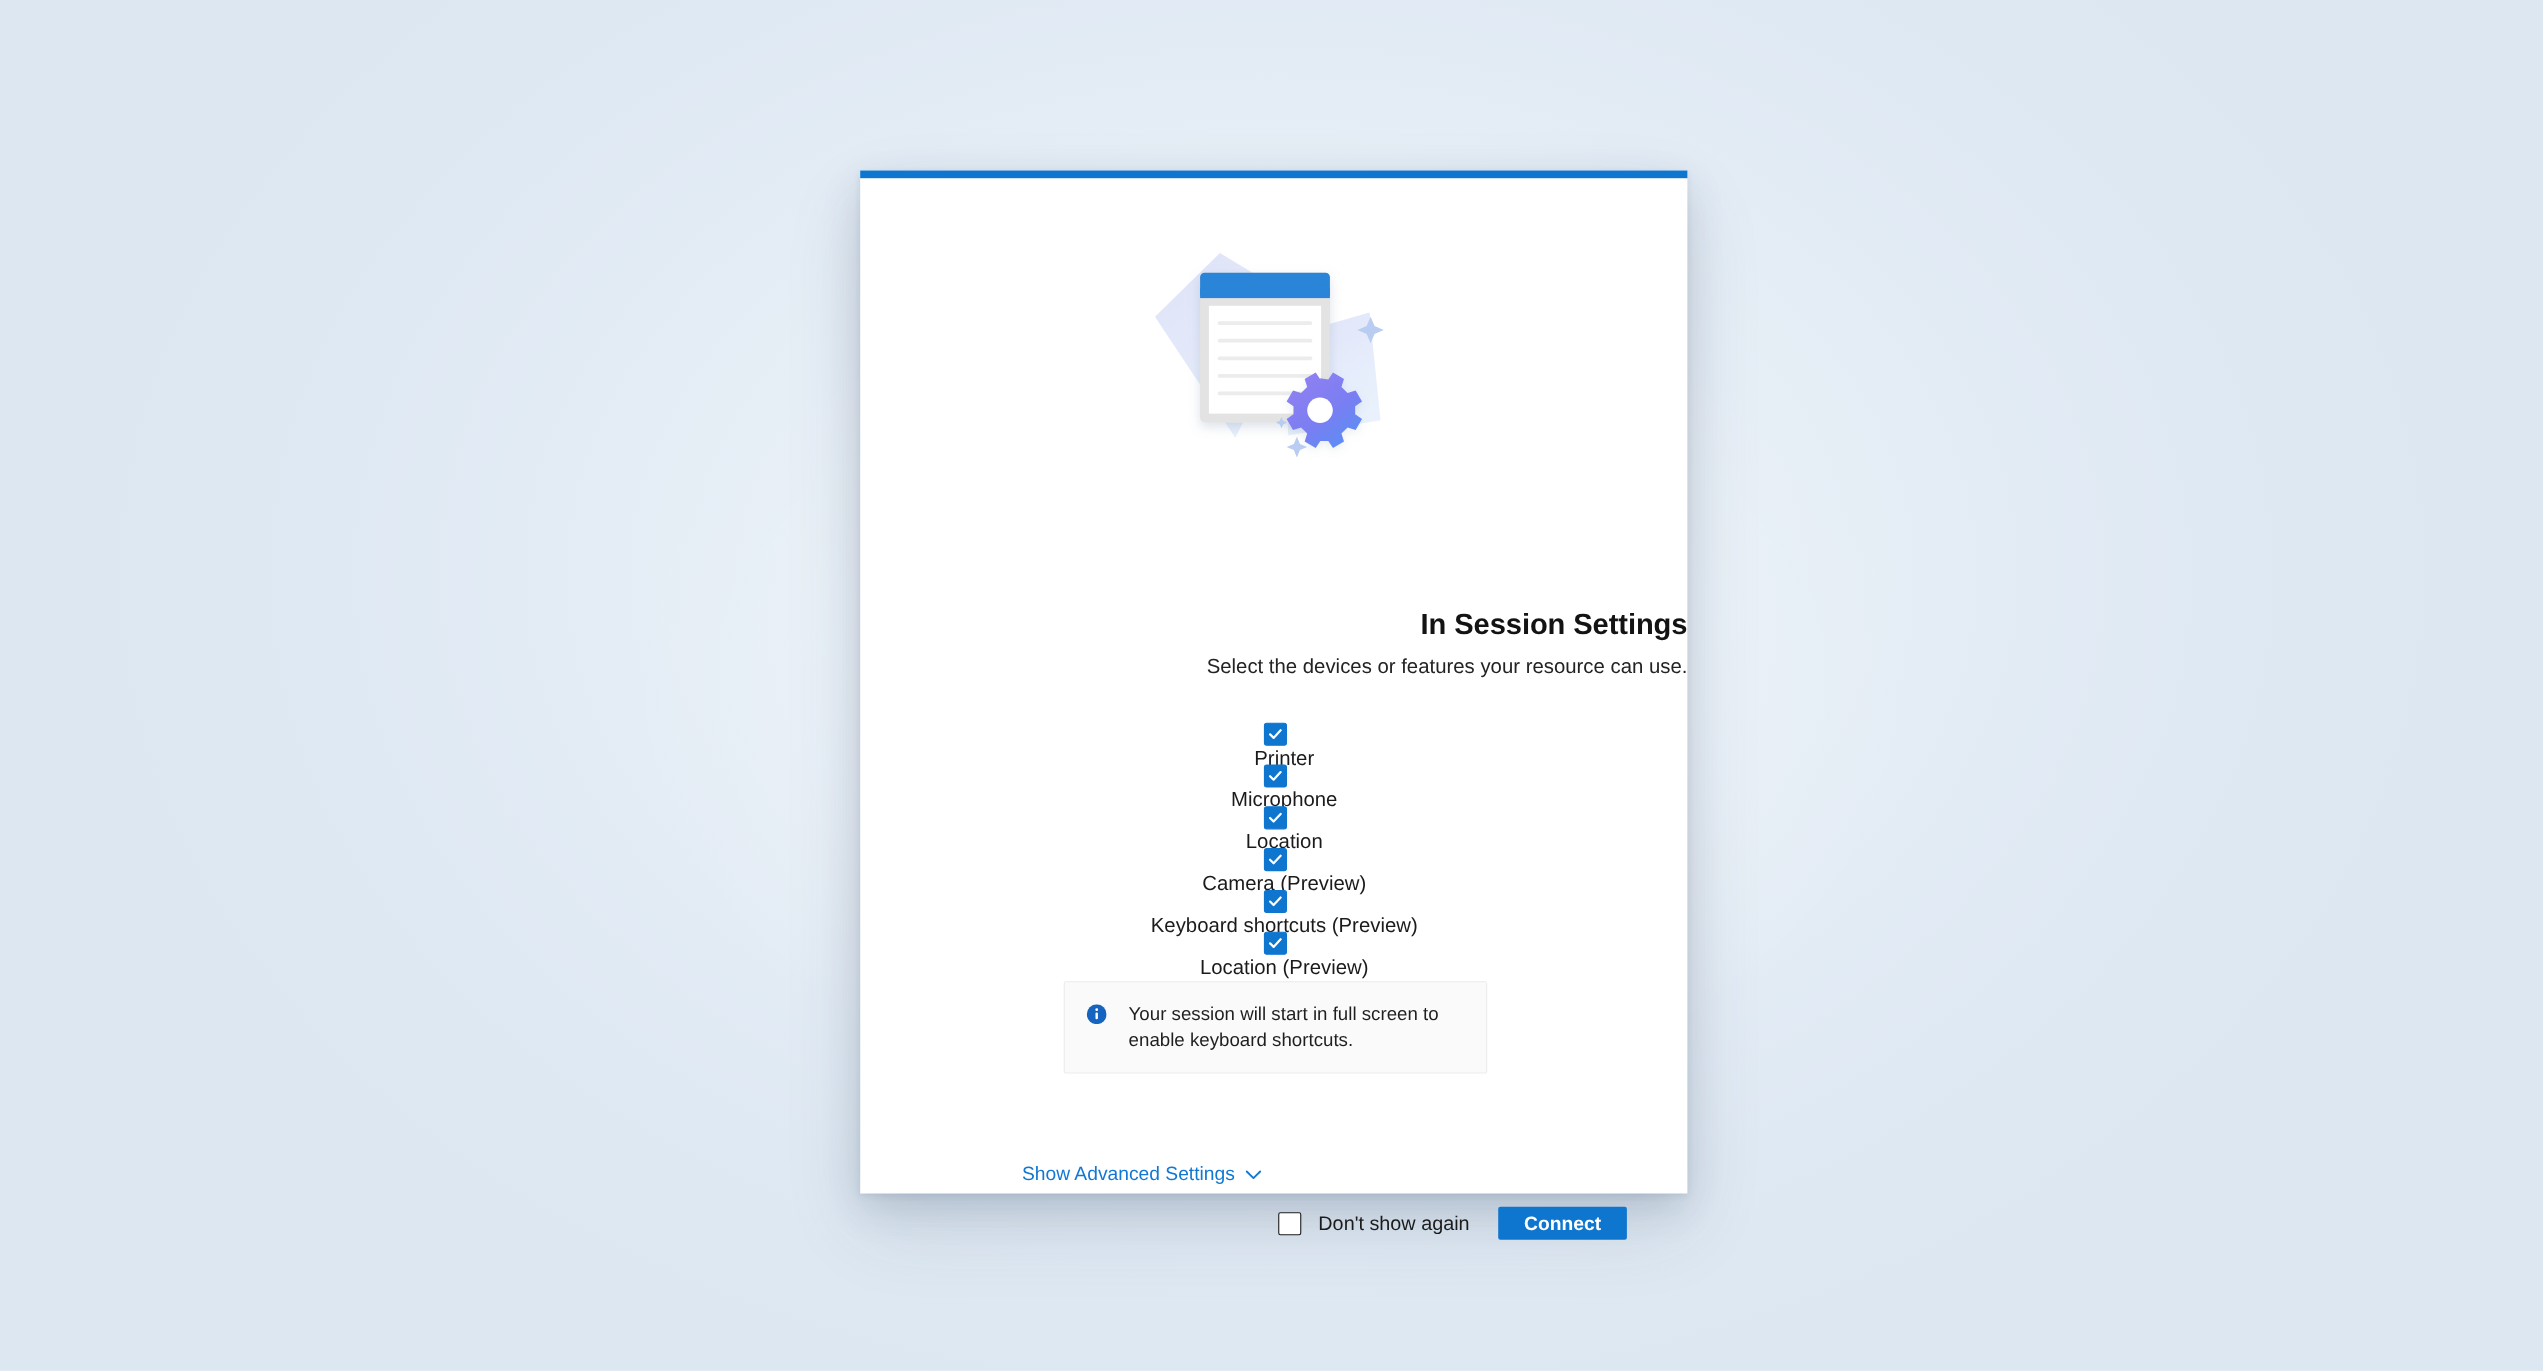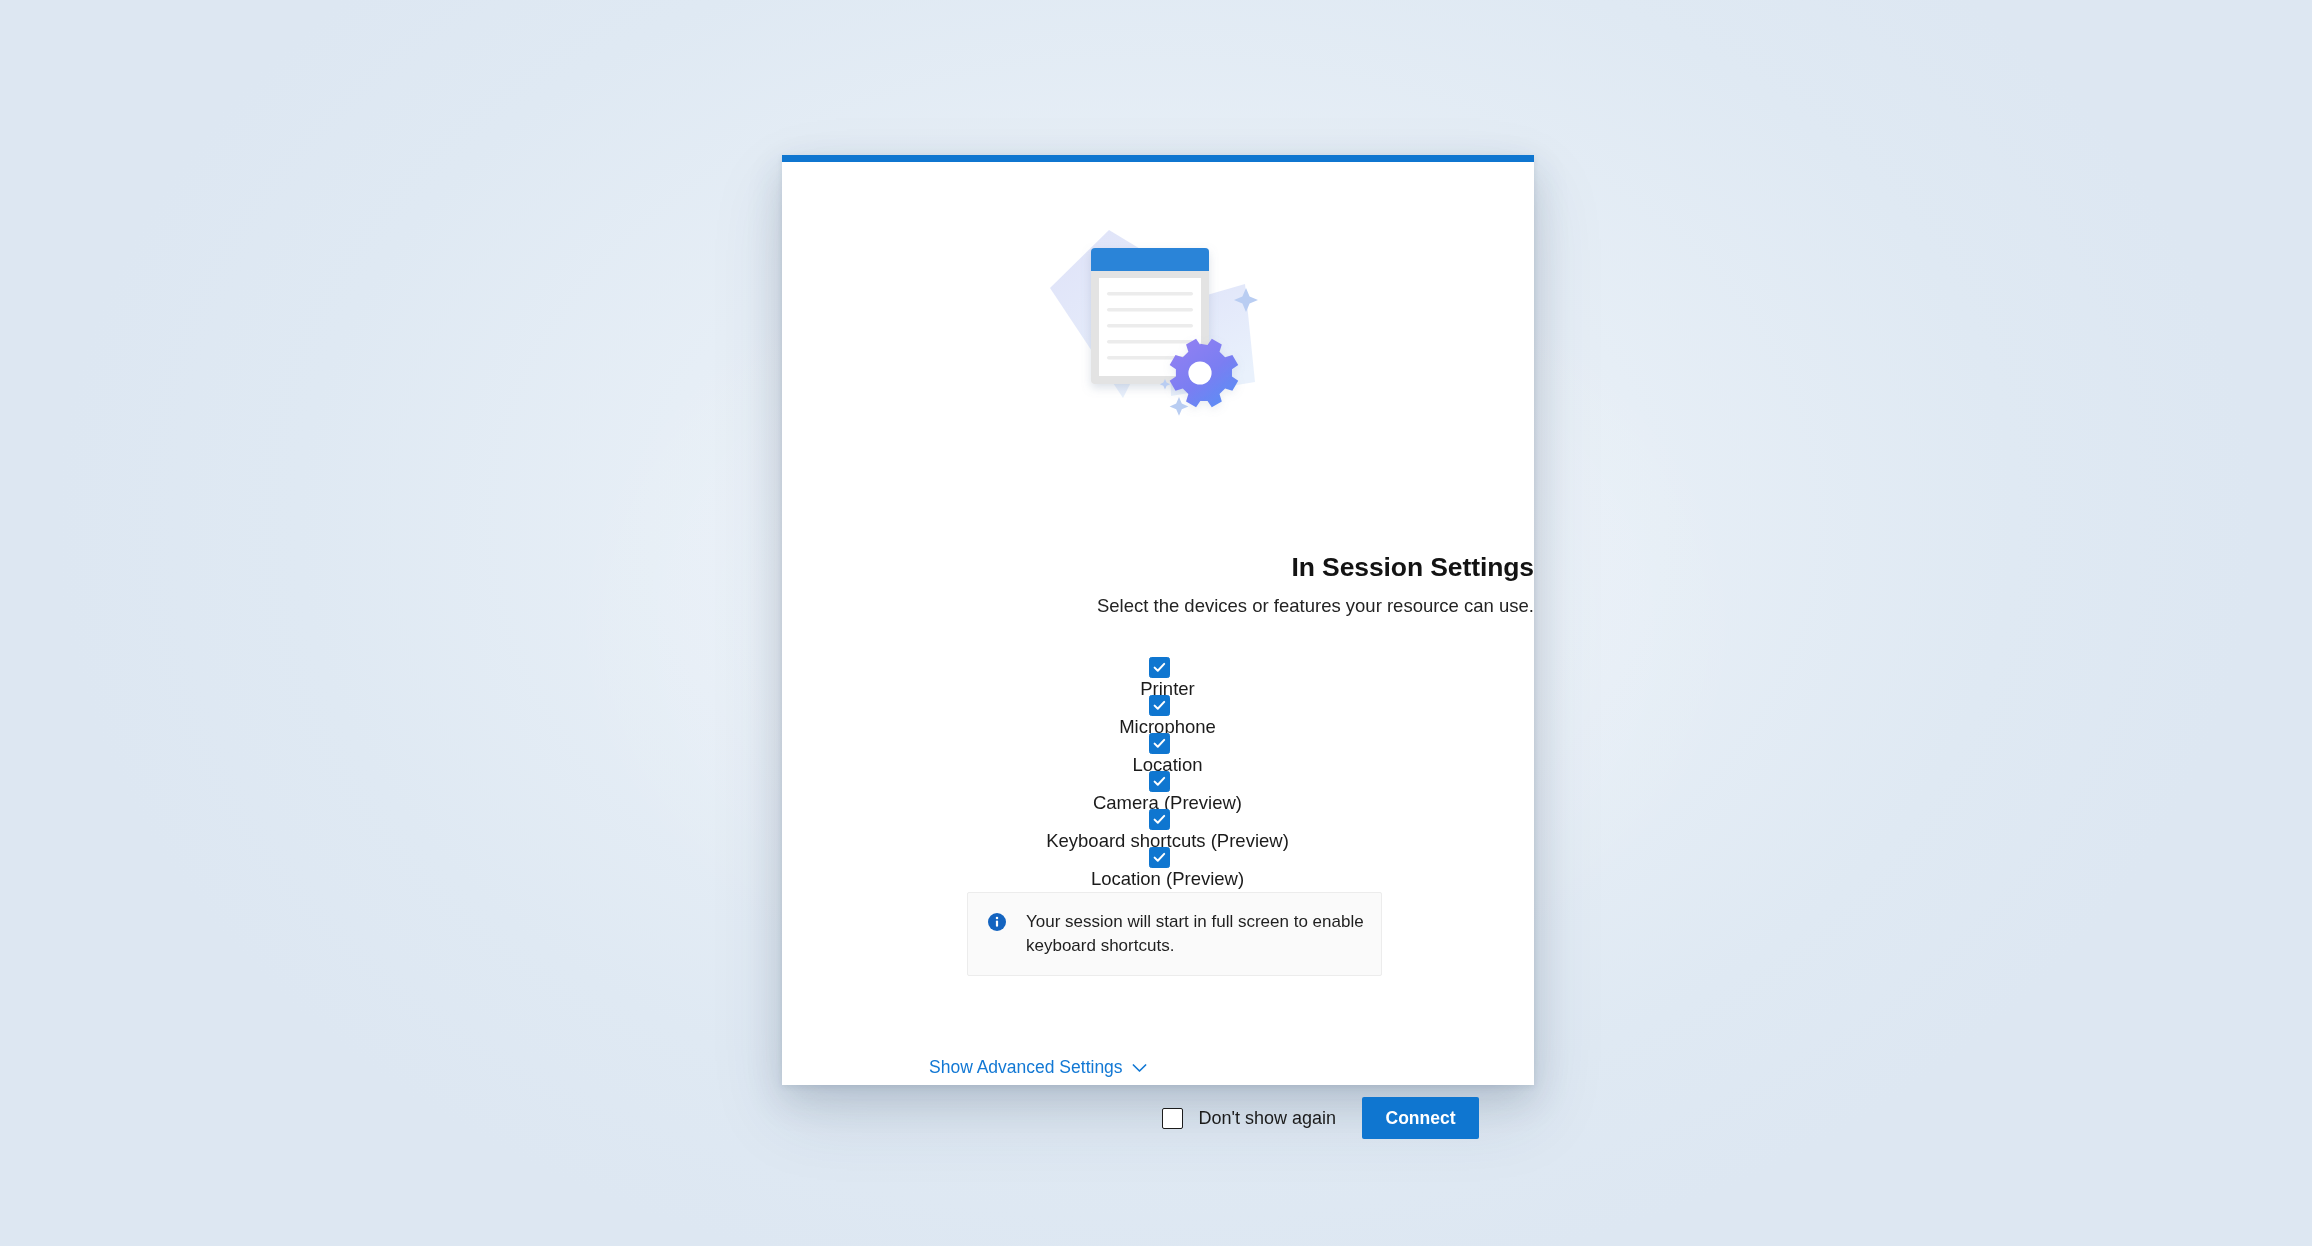--- a/index.html
+++ b/index.html
@@ -128,21 +128,21 @@
     font-size: 18.5px;
     color: #1b1b1b;
     white-space: nowrap;
   }
 
   
   #keyboard-info-banner {
     position: absolute;
     top: 730px;
     left: 185px;
-    width: 415px;
+    width: 385px;
     min-height: 75px;
     background: #fafafa;
     border: 1px solid #ececec;
     border-radius: 2px;
     display: flex;
     align-items: flex-start;
     padding: 17px 2px 17px 20px;
   }
   #info-icon-wrap {
     flex: 0 0 18px;
@@ -191,21 +191,21 @@
     white-space: nowrap;
   }
   #connect-button {
     background: #0f76d0;
     color: #ffffff;
     border: none;
     font-family: "Liberation Sans", sans-serif;
     font-size: 17.5px;
     font-weight: bold;
     padding: 0 22px;
-    height: 42px;
+    height: 30px;
     min-width: 117px;
     border-radius: 2px;
     cursor: pointer;
   }
 </style>
 </head>
 <body>
 
 <div id="desktop-backdrop"></div>
 

